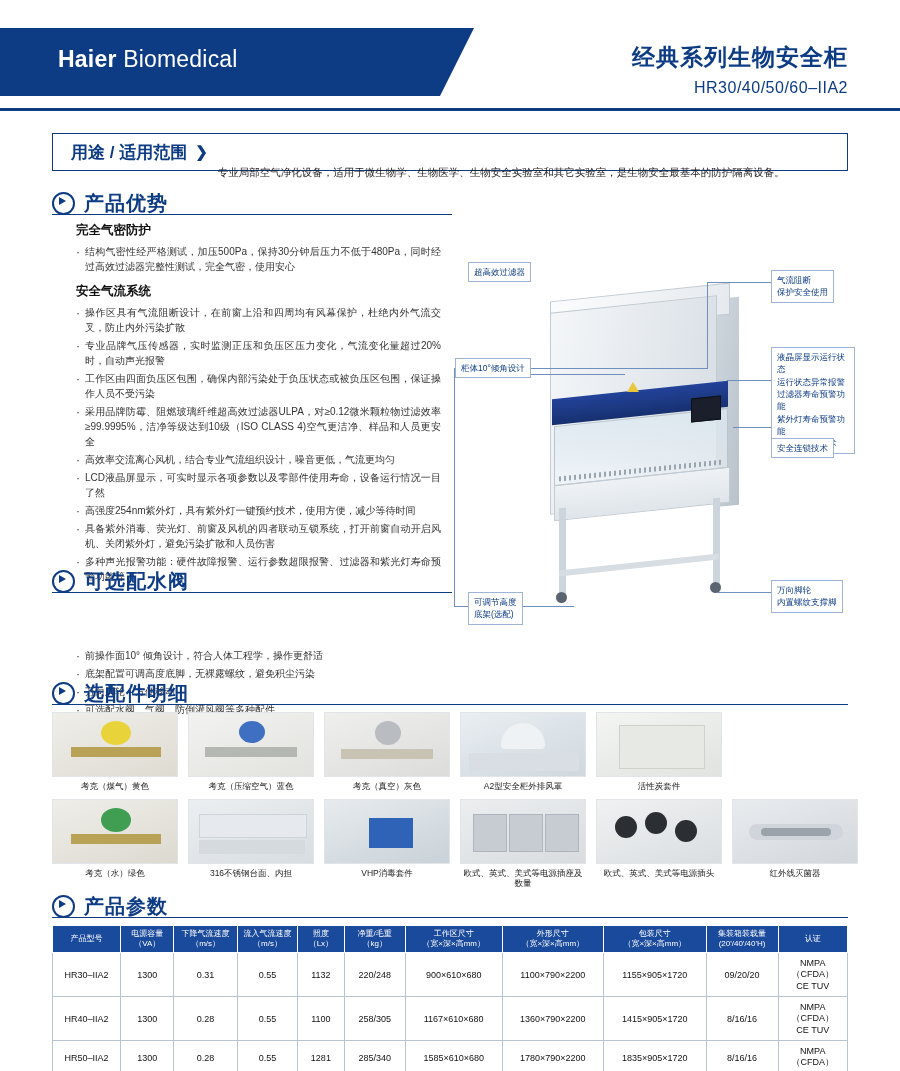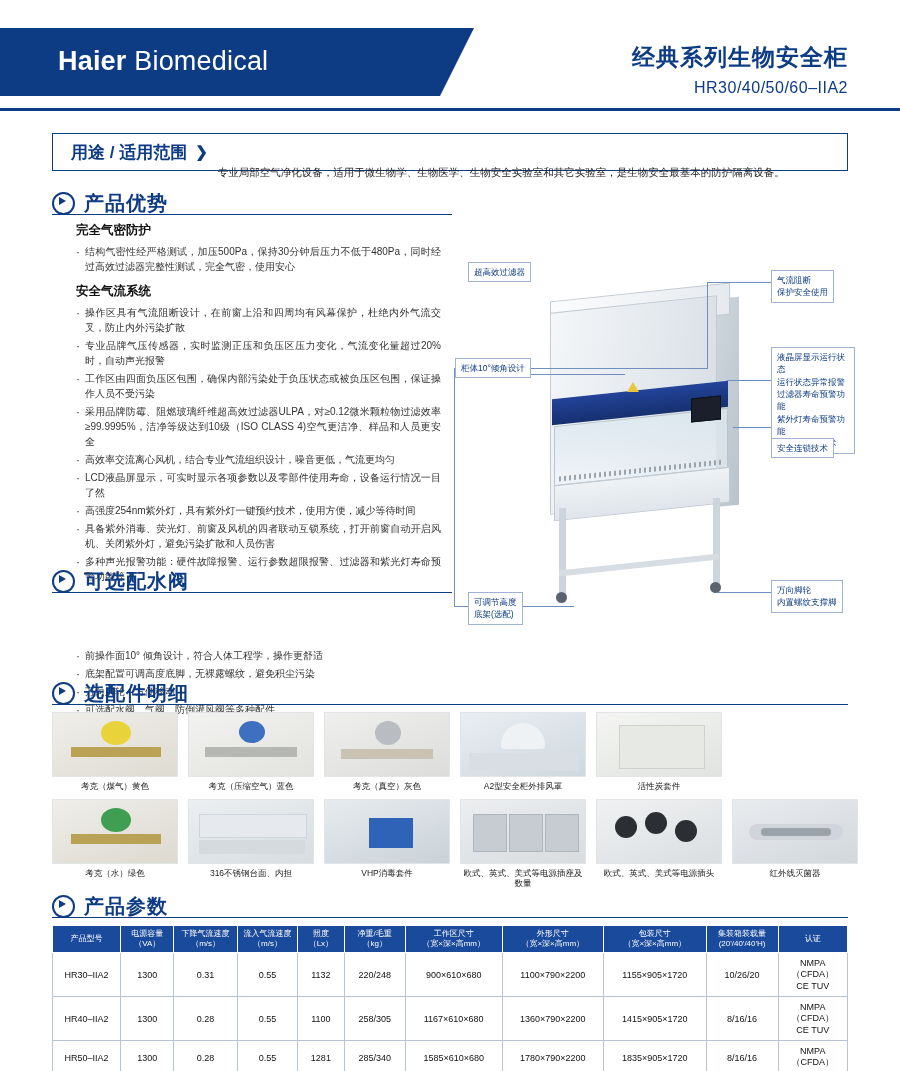--- a/index.html
+++ b/index.html
@@ -18,21 +18,21 @@
   .header-left {
     position:absolute; left:0; top:28px; width:440px; height:68px;
     background:#0d3b84;
   }
   .header-left:after{
     content:""; position:absolute; right:-34px; top:0; width:0; height:0;
     border-top:68px solid #0d3b84; border-right:34px solid transparent;
   }
   .logo {
     position:absolute; left:58px; top:46px;
-    font-size:27px; color:#ffffff; letter-spacing:.2px;text-align:center;
+    font-size:23px; color:#ffffff; letter-spacing:.2px;text-align:center;
   }
   .logo b{ font-weight:bold; }
   .logo span{ font-weight:normal; }
   .header-right {
     position:absolute; right:52px; top:42px; text-align:right;
   }
   .header-title { font-size:23px; color:#0d3b84; font-weight:bold; letter-spacing:1px;}
   .header-sub { font-size:16px; color:#0d3b84; margin-top:6px; letter-spacing:.5px;}
   .header-rule { position:absolute; left:0; top:108px; width:900px; height:3px; background:#0d3b84;}
 
@@ -403,21 +403,21 @@
         <tr>
           <td class="first">HR30–IIA2</td>
           <td>1300</td>
           <td>0.31</td>
           <td>0.55</td>
           <td>1132</td>
           <td>220/248</td>
           <td>900×610×680</td>
           <td>1100×790×2200</td>
           <td>1155×905×1720</td>
-          <td>10/26/20</td>
+          <td>09/20/20</td>
           <td style="white-space:pre-line;">NMPA（CFDA）
 CE TUV</td>
         </tr>
         <tr>
           <td class="first">HR40–IIA2</td>
           <td>1300</td>
           <td>0.28</td>
           <td>0.55</td>
           <td>1100</td>
           <td>258/305</td>

